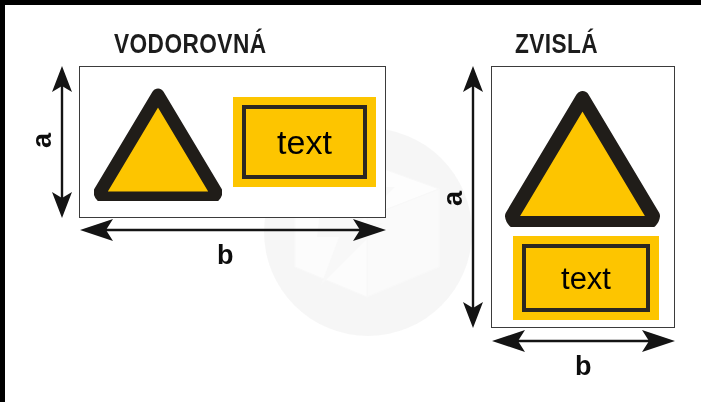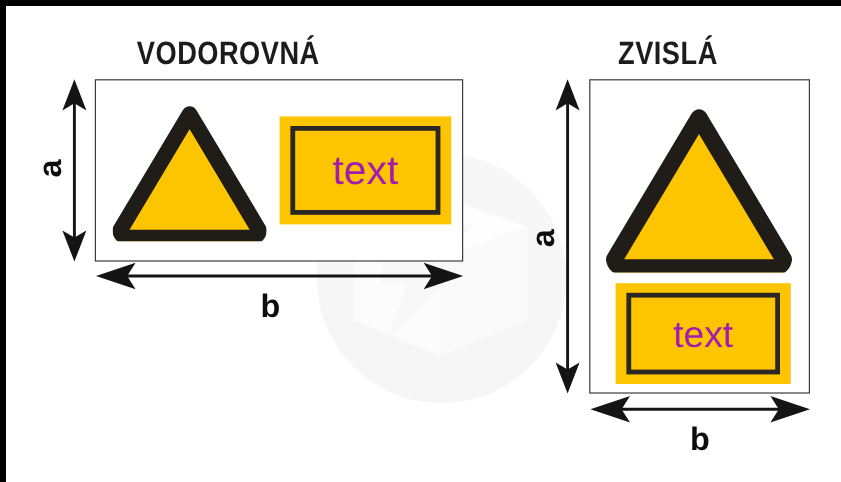--- a/index.html
+++ b/index.html
@@ -70,21 +70,21 @@
     align-items:center;
     justify-content:center;
   }
   .textbox .inner{
     position:absolute;
     border:4px solid #2B2722;
     box-sizing:border-box;
   }
   .textbox .label{
     position:relative;
-    color:#a21caf;
+    color:#000000;
     line-height:1;
   }
   #textbox-h{ left:228px; top:92px;  width:143px; height:90px; }
   #textbox-h .inner{ left:9px; top:8px; right:9px; bottom:8px; }
   #textbox-h .label{ font-size:34px; }
 
   #textbox-v{ left:508px; top:231px; width:146px; height:84px; }
   #textbox-v .inner{ left:9px; top:8px; right:9px; bottom:8px; }
   #textbox-v .label{ font-size:31px; }
 

